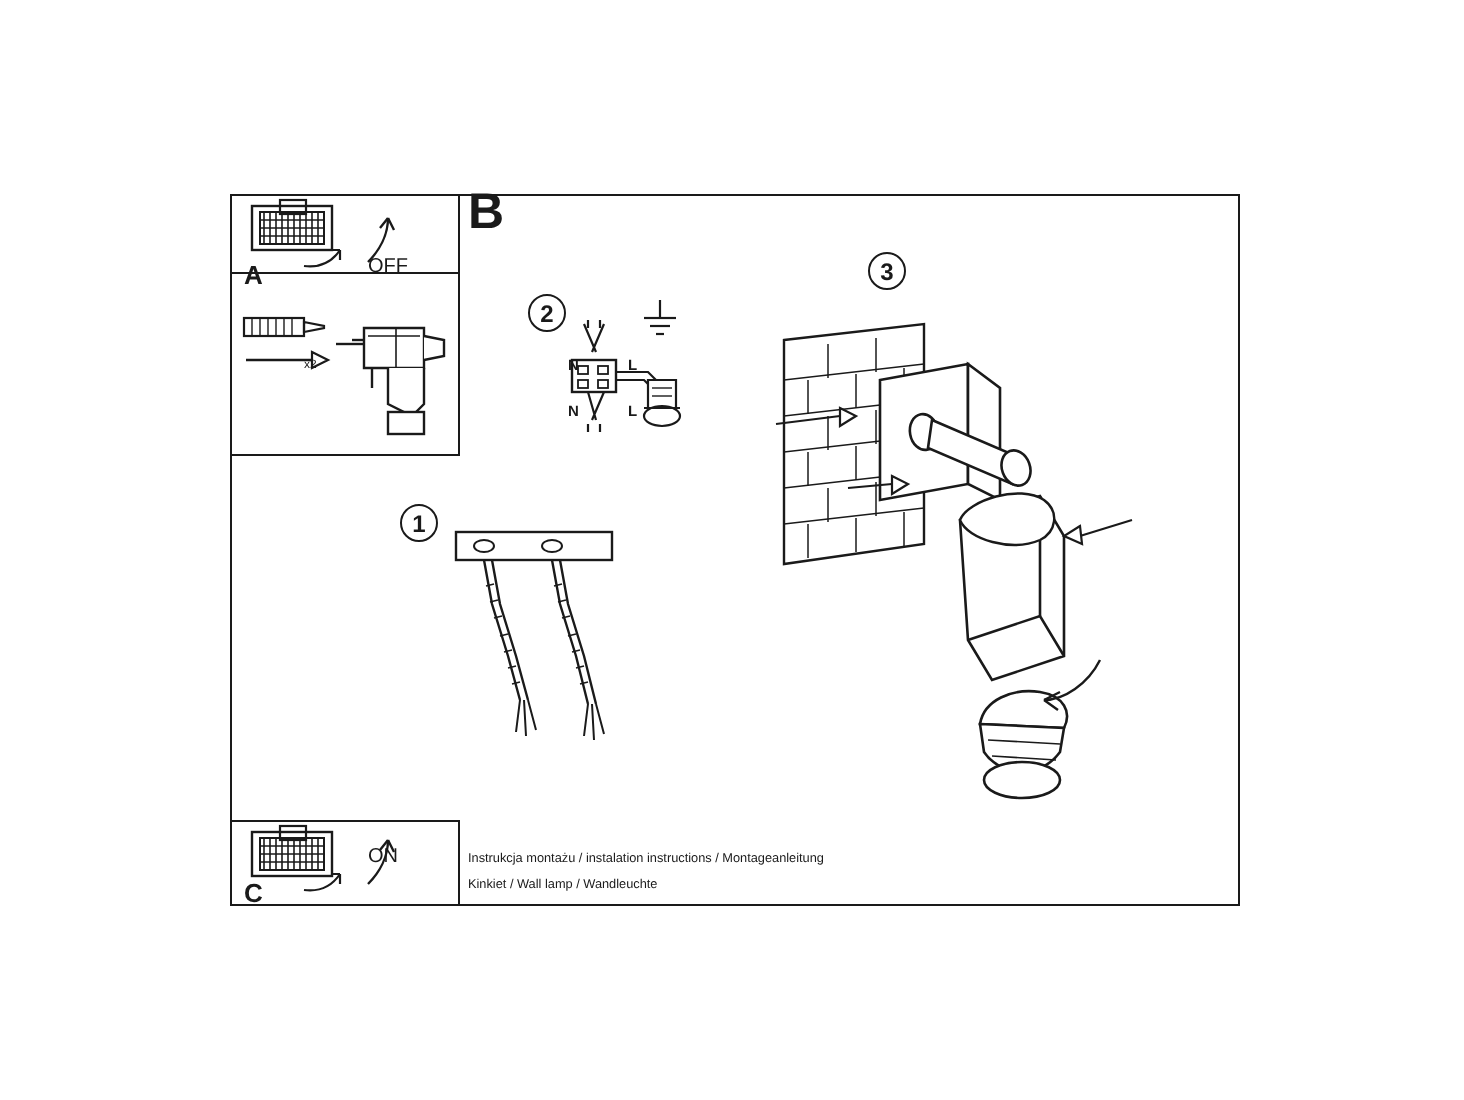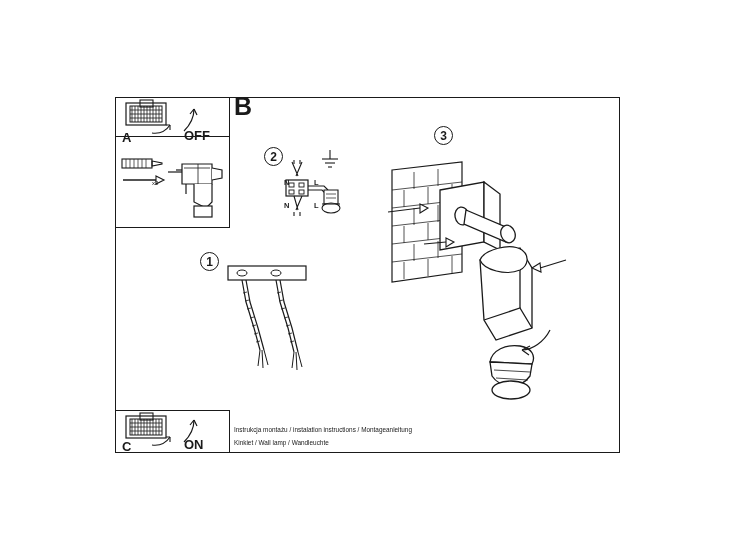--- a/index.html
+++ b/index.html
@@ -80,22 +80,22 @@
     font-weight: bold;
     letter-spacing: 0.5px;
   }
   .label-letter {
     position: absolute;
     font-size: 13px;
     font-weight: bold;
   }
   .label-state {
     position: absolute;
-    font-size: 13px;
-    font-weight: bold;
+    font-size: 10px;
+    font-weight: normal;
   }
   .num-circle {
     position: absolute;
     width: 19px;
     height: 19px;
     border: 1.3px solid #1a1a1a;
     border-radius: 50%;
     font-size: 12px;
     font-weight: bold;
     line-height: 19px;
@@ -387,21 +387,21 @@
         <line x1="8" y1="15" x2="40" y2="15"></line>
         <line x1="8" y1="19" x2="40" y2="19"></line>
       </g>
       <rect class="ln" x="18" y="1" width="13" height="7" stroke-width="1.1" fill="#fff"></rect>
       <path class="ln" stroke-width="1.1" d="M30 33 C 38 34, 44 31, 48 25"></path>
       <path class="ln" stroke-width="1.1" d="M48 25 L 44 25 M48 25 L 48 30"></path>
       <path class="ln" stroke-width="1.2" d="M62 30 C 68 24, 72 16, 72 8"></path>
       <path class="ln" stroke-width="1.2" d="M72 8 L 68 13 M72 8 L 75 14"></path>
     </svg>
     <div class="label-letter" style="left:122px; top:439px;">C</div>
-    <div class="label-state" style="left:184px; top:437px;">ON</div>
+    <div class="label-state" style="left:184px; top:423px;">ON</div>
   </div>
 
   <div>
     <div class="tiny-text" style="left:234px; top:425px;">Instrukcja montażu / instalation instructions / Montageanleitung</div>
     <div class="tiny-text" style="left:234px; top:438px;">Kinkiet / Wall lamp / Wandleuchte</div>
   </div>
 
 </div>
 
 </body></html>

